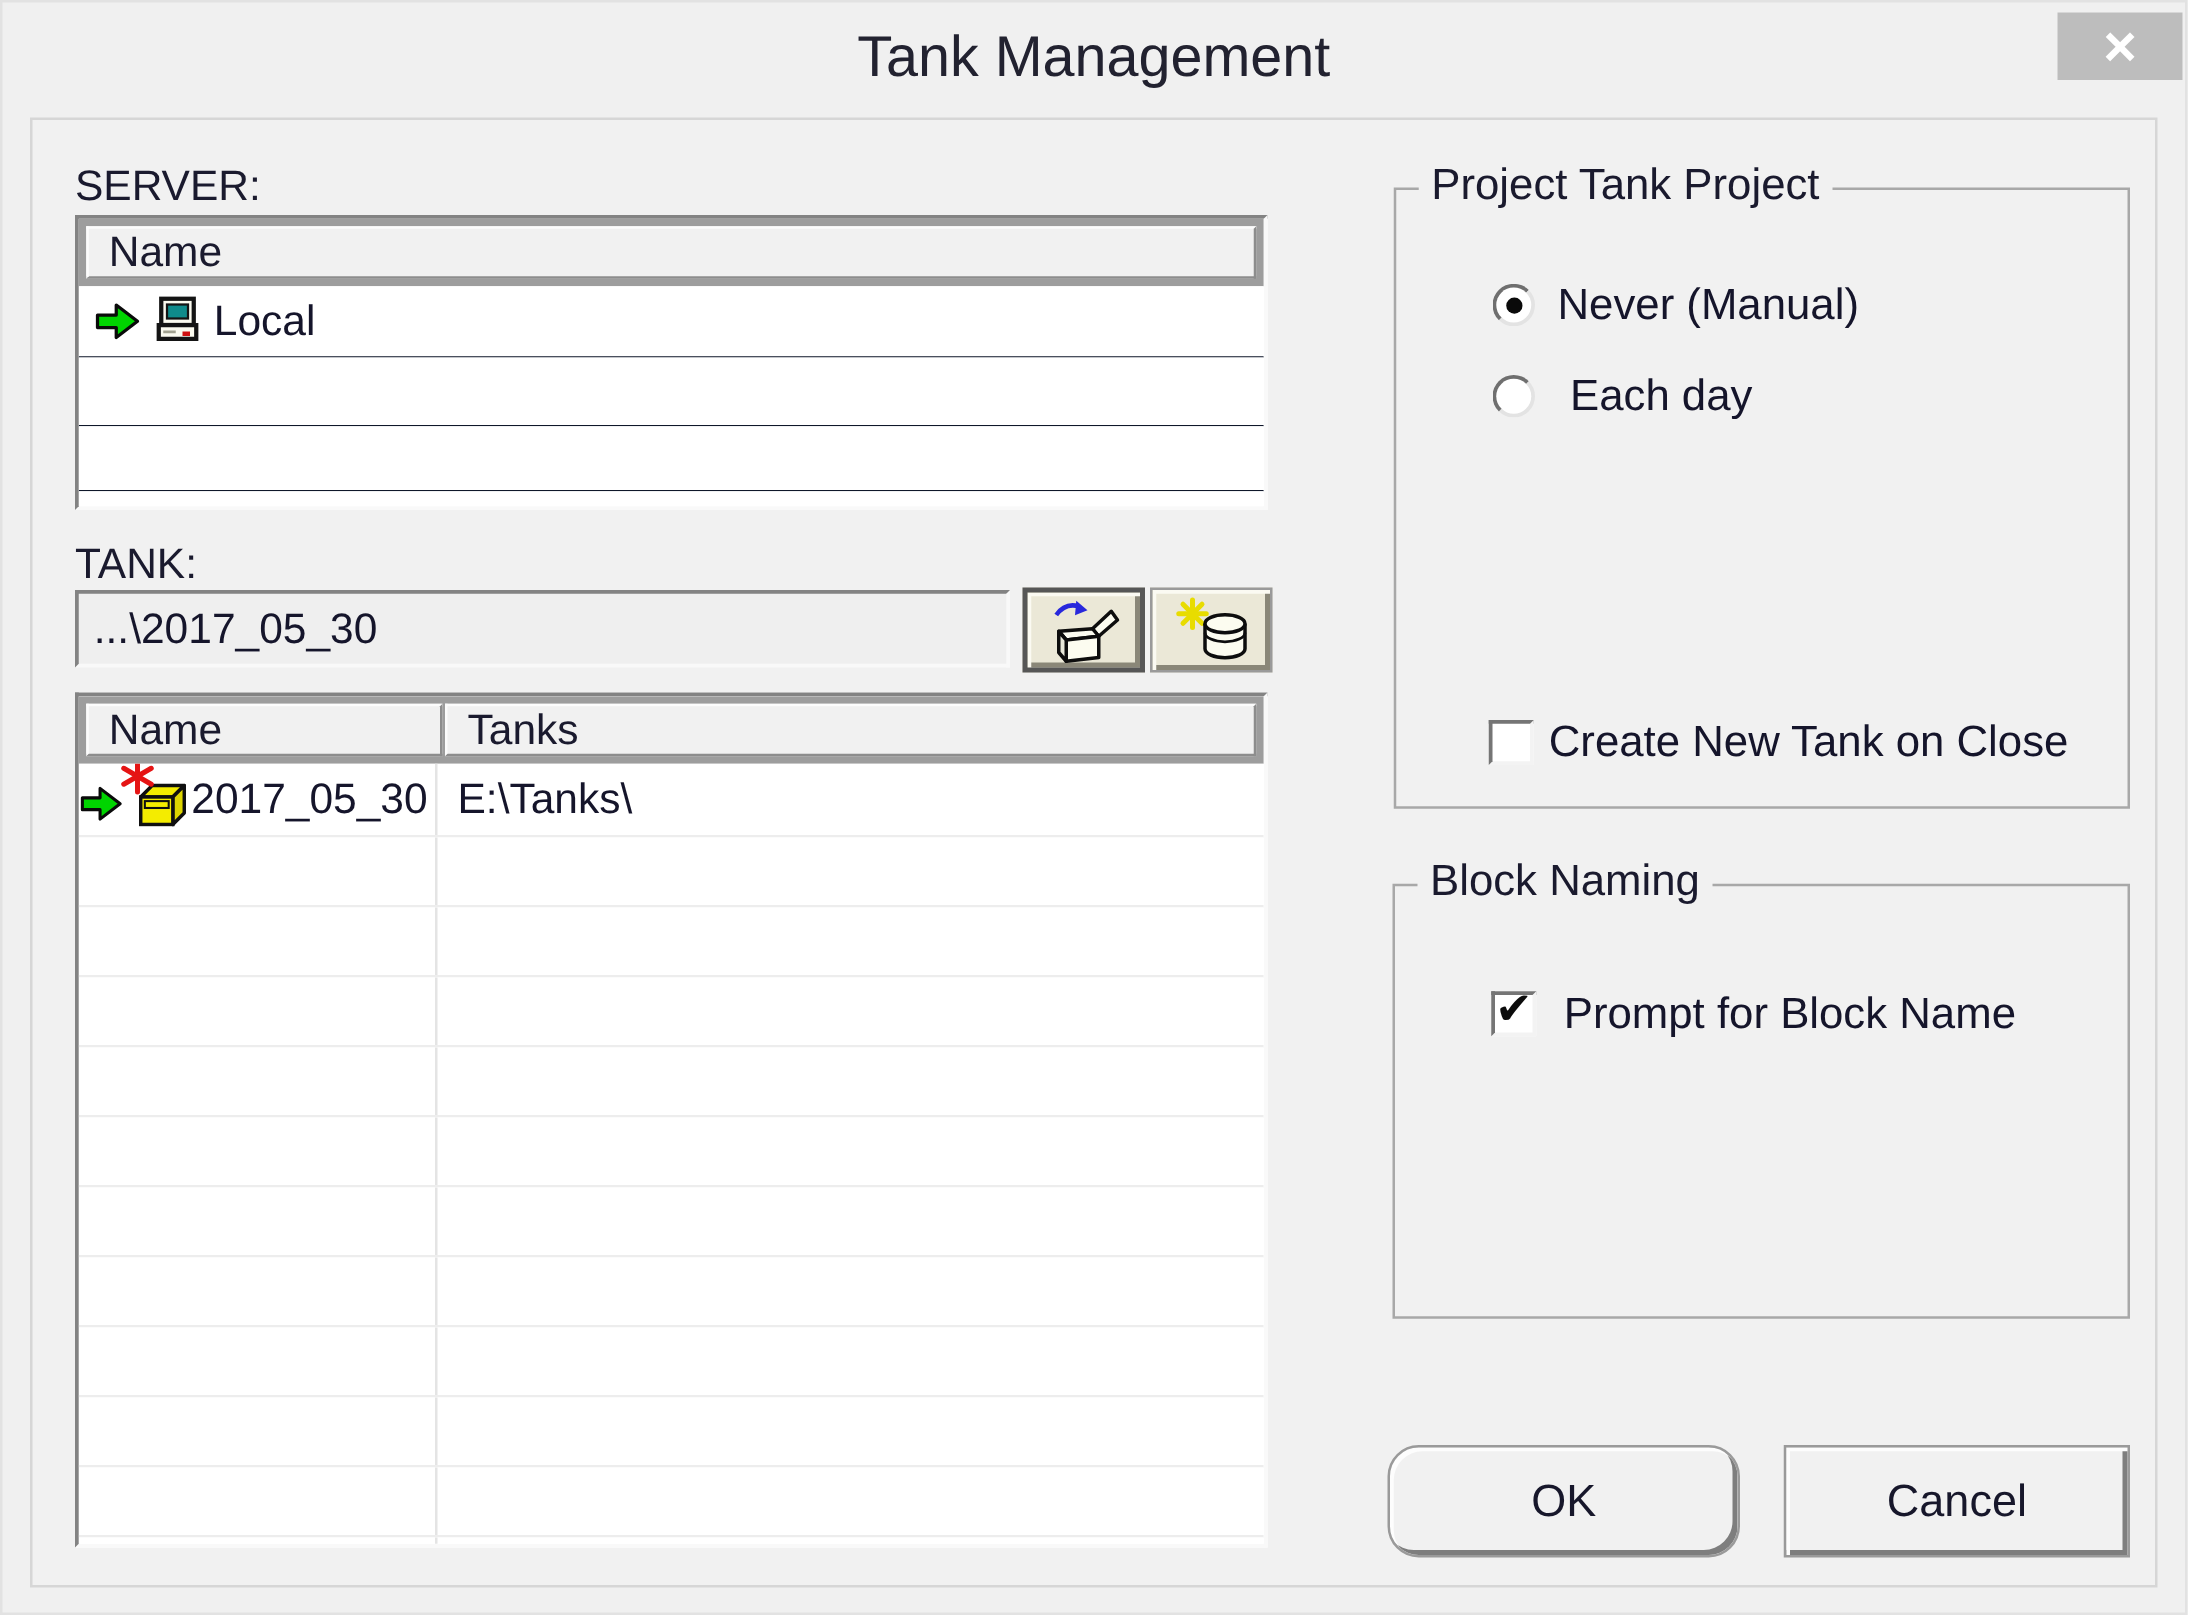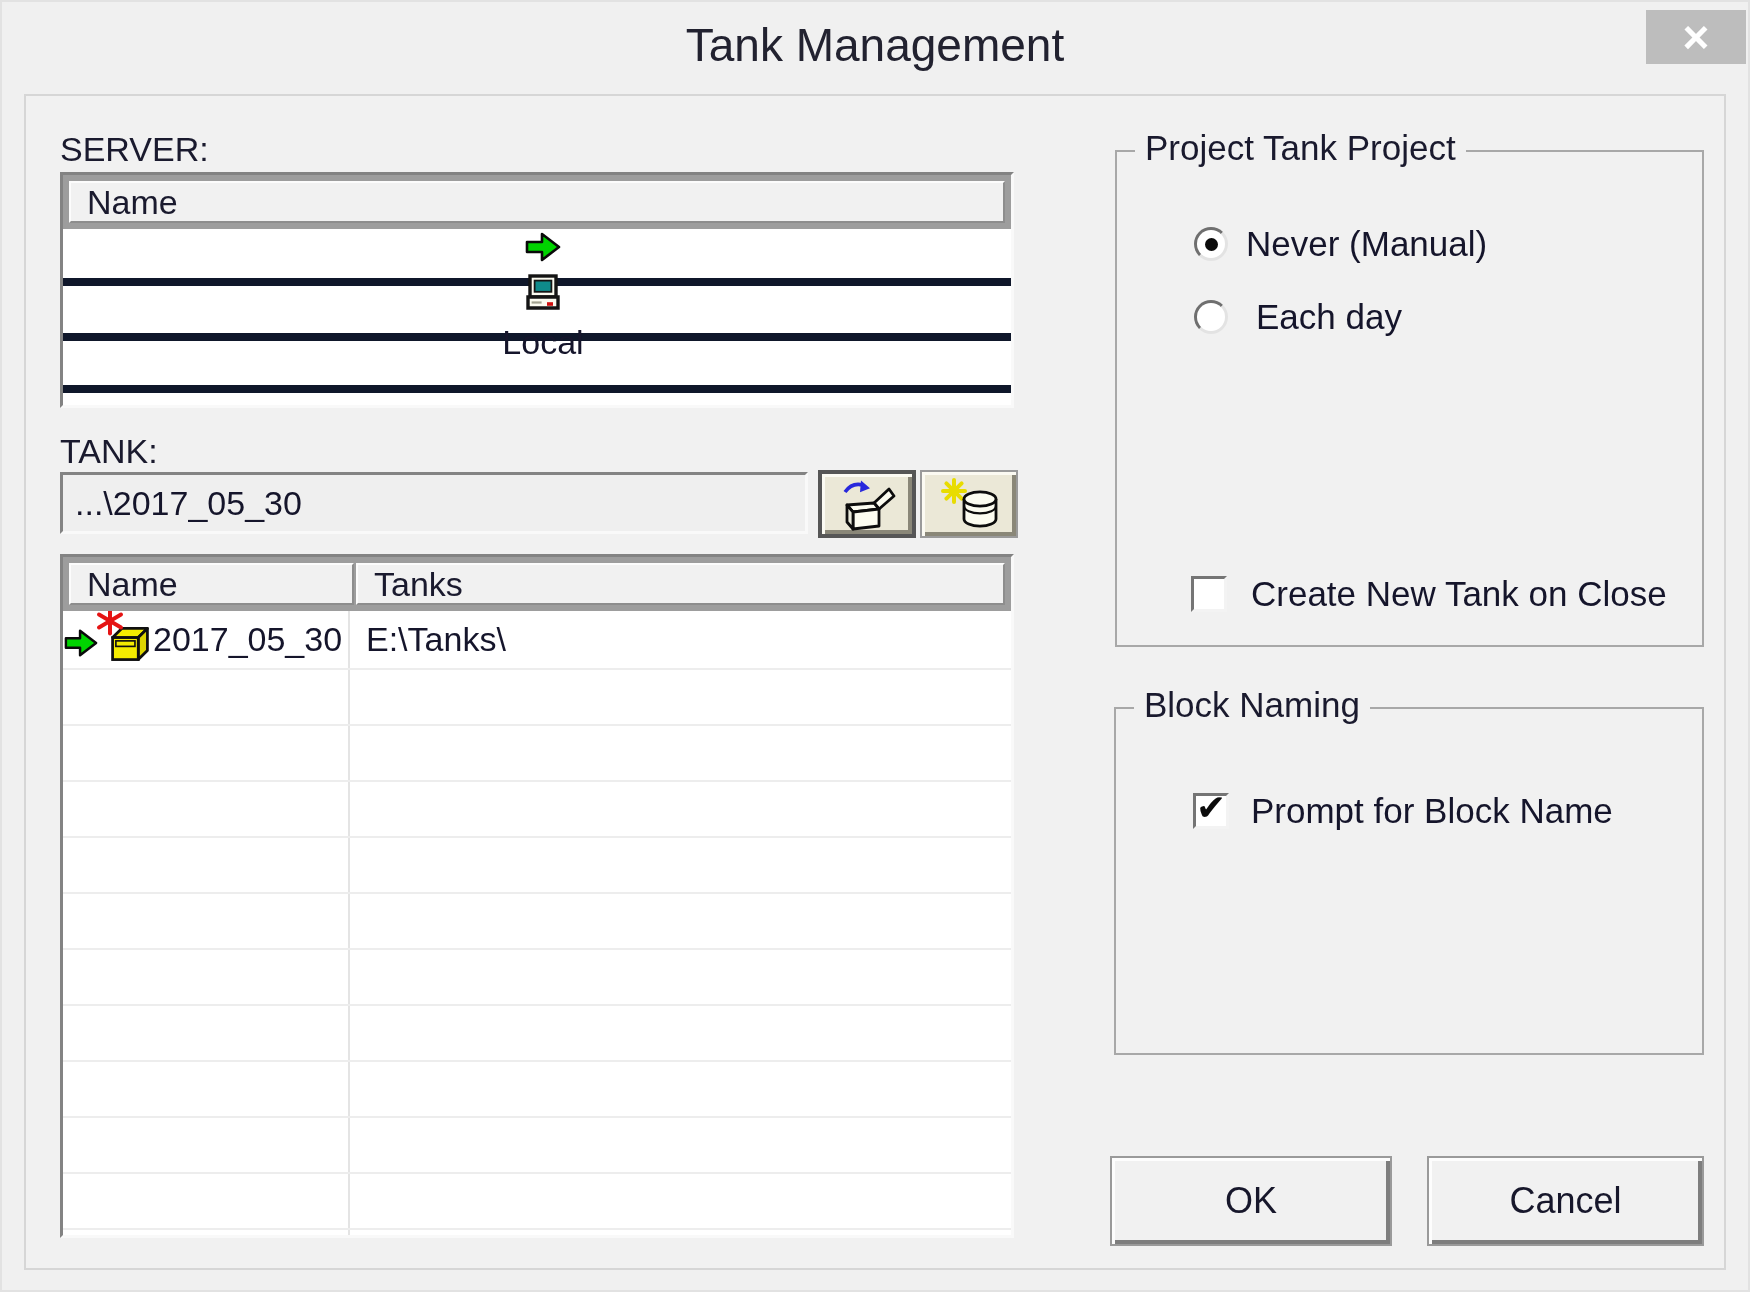--- a/index.html
+++ b/index.html
@@ -19,22 +19,22 @@
   .lbl{position:absolute;font-size:34px;color:#1a1a2e;white-space:nowrap;}
 
   
   .sunken{position:absolute;background:#ffffff;border:3px solid;
     border-color:#838383 #f9f9f9 #f9f9f9 #838383;overflow:hidden;}
   .field{background:#efefef;display:flex;align-items:center;
     padding-left:12px;font-size:34px;color:#15152b;}
   .lv-header{display:flex;height:54px;background:#9d9d9d;gap:2px;padding:6px;}
   .hcell{background:#f1f1f1;border:2px solid;border-color:#fcfcfc #8d8d8d #8d8d8d #fcfcfc;
     display:flex;align-items:center;padding-left:16px;font-size:34px;color:#1a1a2e;}
-  .lv-row{display:flex;align-items:center;border-bottom:8px solid #0f172a;
-    background:#fff;flex-direction:column;}
+  .lv-row{display:flex;align-items:center;border-bottom:1px solid #0f172a;
+    background:#fff;}
   .grid-row{display:grid;grid-template-columns:287px 1fr;border-bottom:2px solid #ededed;background:#fff;}
   .gcell{display:flex;align-items:center;overflow:hidden;}
   .gcell.first{border-right:2px solid #e4e4e4;padding-left:0;}
   .gcell.second{padding-left:16px;font-size:34px;color:#15152b;}
   .row-text{font-size:34px;color:#15152b;white-space:nowrap;}
 
   
   .btn{position:absolute;background:#f1f1f1;border:2px solid #9a9a9a;
     box-shadow:inset 3px 3px 0 #fdfdfd, inset -4px -4px 0 #7e7e7e;
     display:flex;align-items:center;justify-content:center;
@@ -242,37 +242,37 @@
       <span class="radio on">
           <span class="dot"></span>
         </span>
       <span class="opt-label">Never (Manual)</span>
     </div>
     <div class="opt-row" style="left:77px;top:145px;gap:28px;">
       <span class="radio"></span>
       <span class="opt-label">Each day</span>
     </div>
 
-    <div class="opt-row" style="left:74px;top:422px;gap:24px;">
+    <div class="opt-row" style="left:74px;top:422px;gap:12px;">
       <span class="checkbox"></span>
       <span class="opt-label">Create New Tank on Close</span>
     </div>
   </div>
 
   <div class="group" style="left:1112px;top:705px;width:590px;height:348px;">
     <div class="group-label">Block Naming</div>
 
     <div class="opt-row" style="left:77px;top:82px;gap:22px;">
       <span class="checkbox on">
           <span class="mark">✔</span>
         </span>
       <span class="opt-label">Prompt for Block Name</span>
     </div>
   </div>
 
-  <div class="btn" style="left:1108px;top:1154px;width:282px;height:90px;">
+  <div class="btn" style="left:1108px;top:1154px;width:282px;height:90px;border-radius:25px;">
     <span>OK</span>
   </div>
   <div class="btn" style="left:1425px;top:1154px;width:277px;height:90px;">
     <span>Cancel</span>
   </div>
 
 </div>
 
 </body></html>

